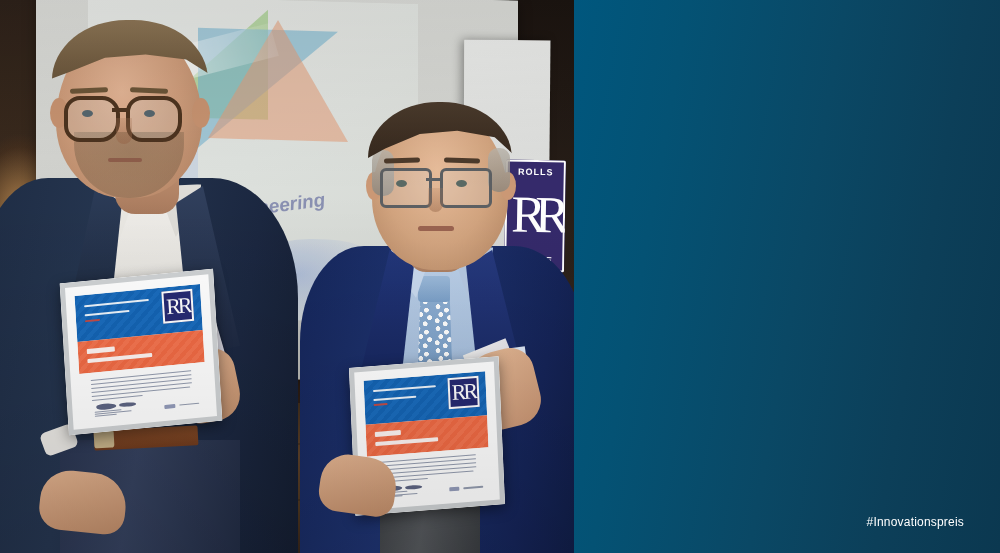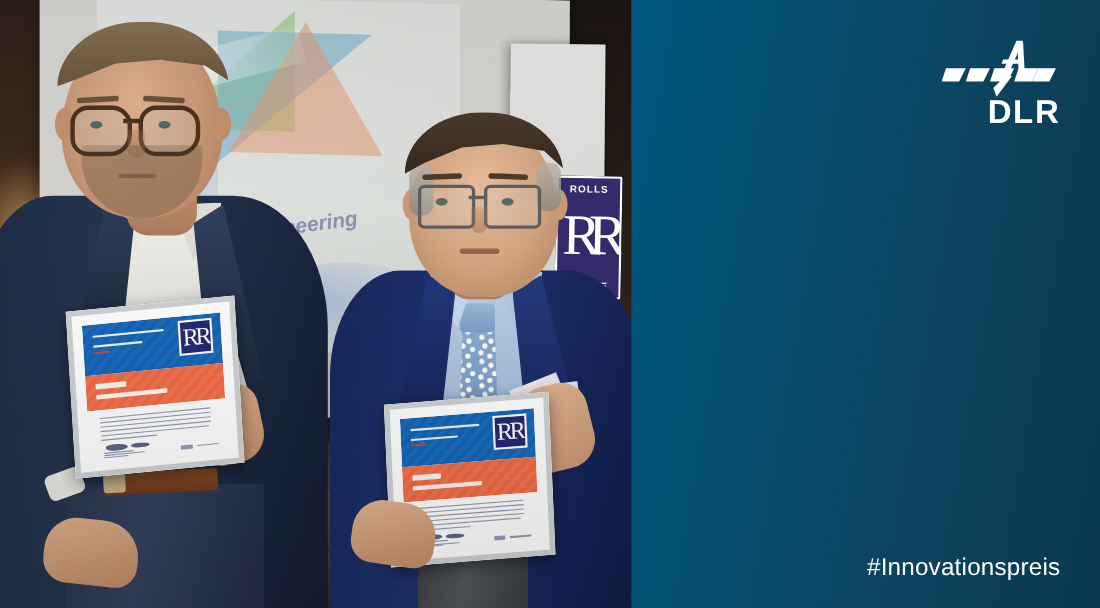--- a/index.html
+++ b/index.html
@@ -504,21 +504,21 @@
   .dlr-mark { position: absolute; left: 0; top: 0; width: 108px; height: 52px; }
   .dlr-word {
     position: absolute; right: 0; bottom: -4px;
     color: #ffffff; font-size: 30px; font-weight: bold;
     letter-spacing: 1.5px; line-height: 1;
   }
   .hashtag {
     position: absolute;
     right: 36px; bottom: 24px;
     color: #ffffff;
-    font-size: 22px;
+    font-size: 12px;
     letter-spacing: .2px;
   }
 </style>
 </head>
 <body>
 
 <div class="canvas">
 
   <div class="photo">
 
@@ -697,36 +697,17 @@
         </div>
       </div>
     </div>
     <div class="pA-handL"></div>
 
     <div class="photo-grade"></div>
   </div>
 
   <div class="panel">
 
-    <div class="dlr-logo">
-      <svg class="dlr-mark" viewBox="0 0 108 52">
-        <g fill="#ffffff">
-
-          <path d="M68 1 L74 1 L60 33 L54 33 Z"></path>
-          <path d="M74 1 L75.5 28 L70 28 L69 9 Z"></path>
-          <path d="M56 18 L75 18 L73.5 22 L54.5 22 Z"></path>
-
-          <path d="M58 33 L64 33 L50 52 L47 44 Z"></path>
-
-          <path d="M4 26 L22 26 L16 38 L0 38 Z M6.5 28.5 L19 28.5 L14.8 35.5 L3.2 35.5 Z"></path>
-          <path d="M26 26 L44 26 L38 38 L22 38 Z M28.5 28.5 L41 28.5 L36.8 35.5 L25.2 35.5 Z"></path>
-          <path d="M48 26 L66 26 L60 38 L44 38 Z M50.5 28.5 L63 28.5 L58.8 35.5 L47.2 35.5 Z"></path>
-          <path d="M70 26 L88 26 L82 38 L66 38 Z M72.5 28.5 L85 28.5 L80.8 35.5 L69.2 35.5 Z"></path>
-          <path d="M88 26 L104 26 L98 38 L82 38 Z M90.5 28.5 L101 28.5 L96.8 35.5 L85.2 35.5 Z"></path>
-        </g>
-      </svg>
-      <div class="dlr-word">DLR</div>
-    </div>
 
     <div class="hashtag">#Innovationspreis</div>
   </div>
 
 </div>
 
 </body></html>

